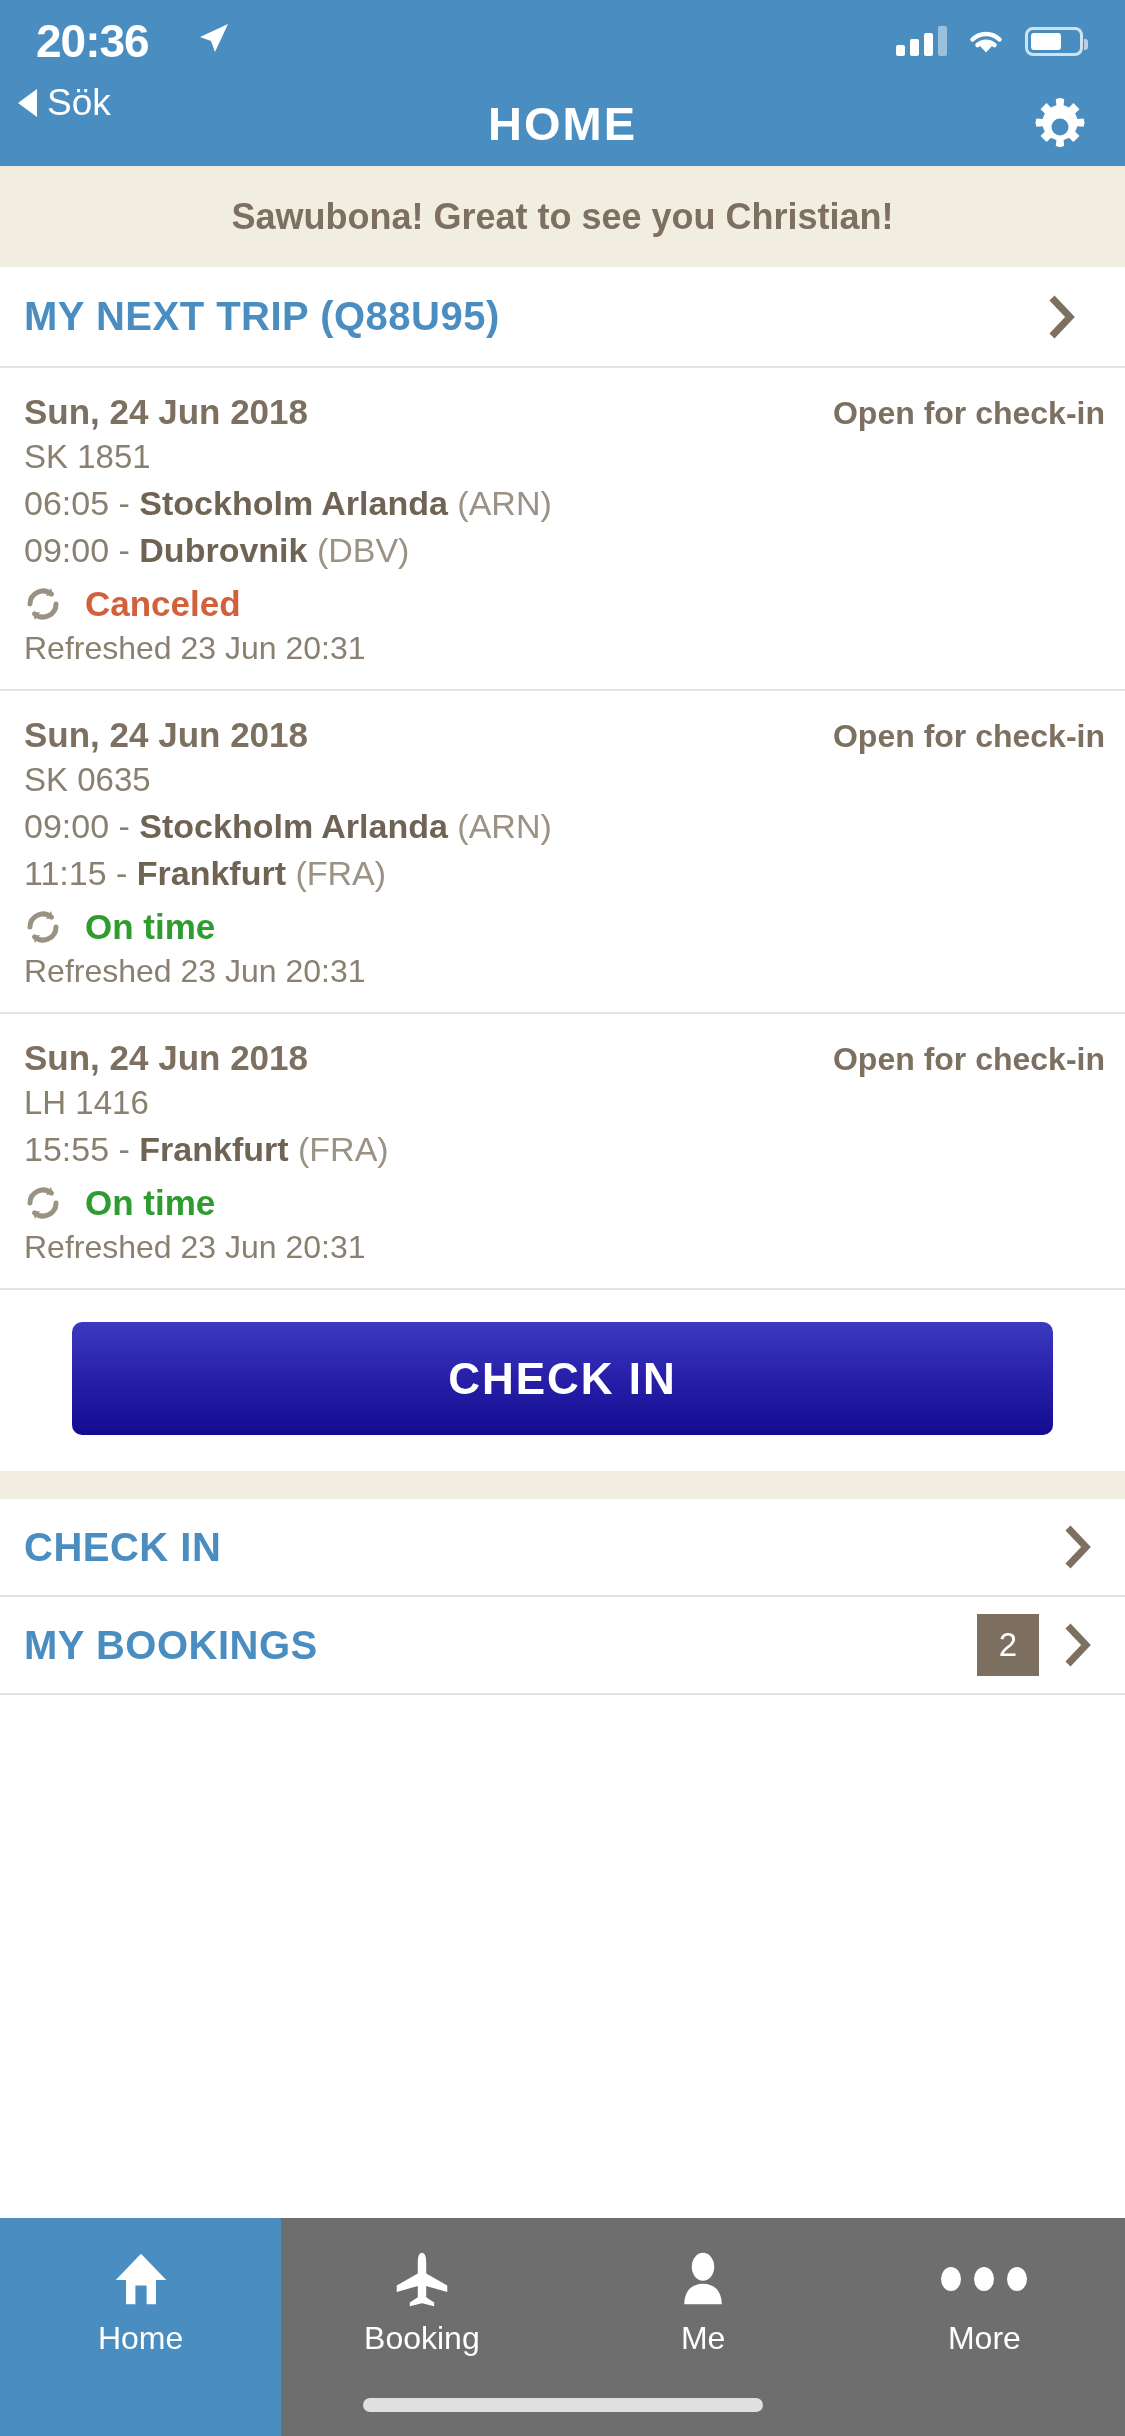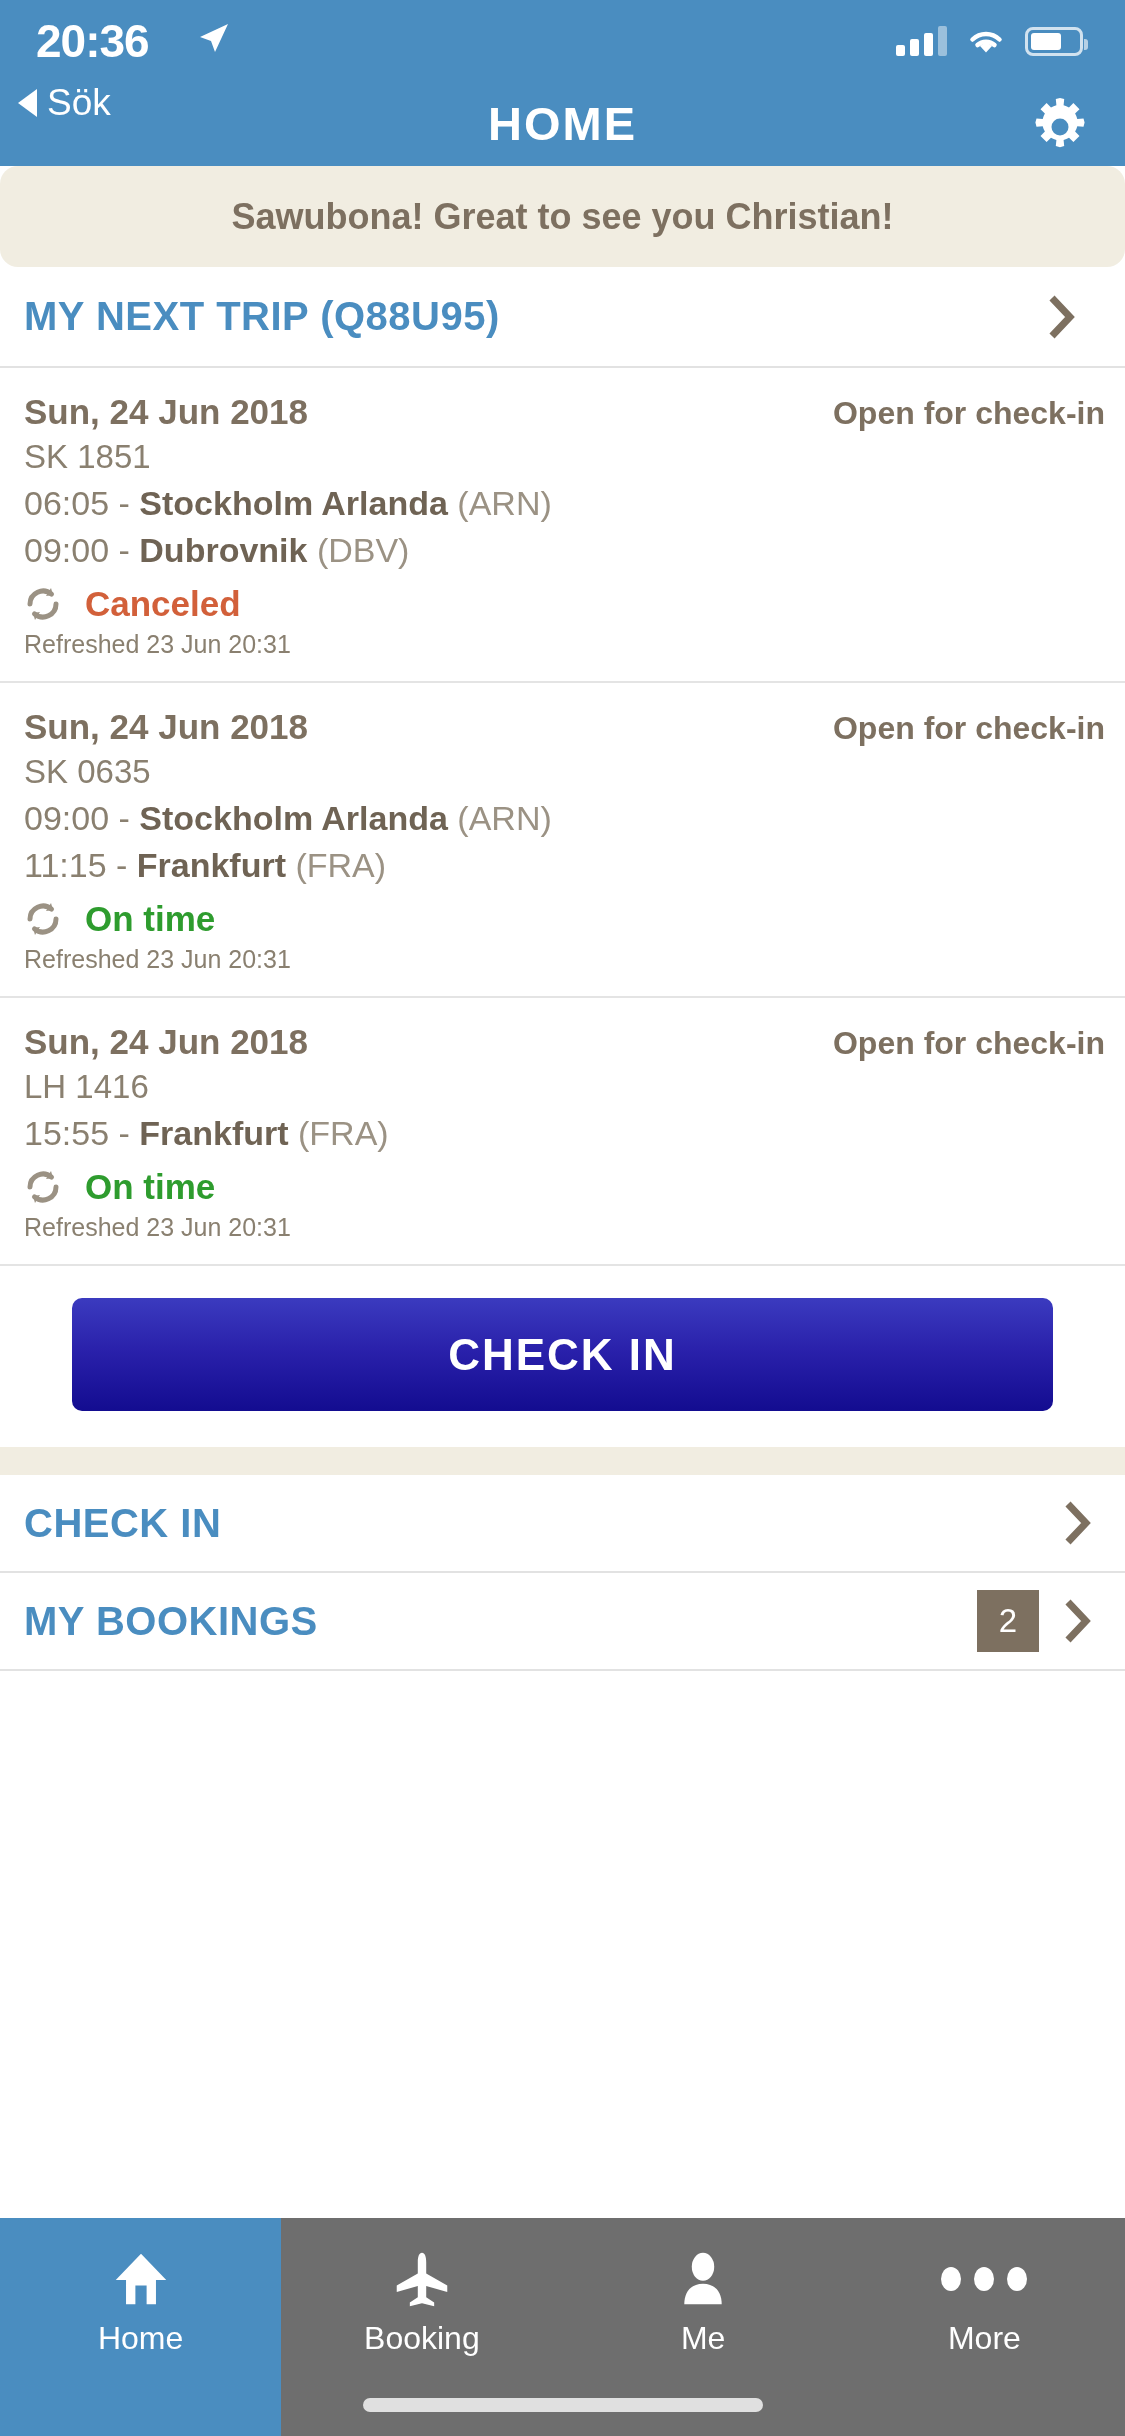--- a/index.html
+++ b/index.html
@@ -74,21 +74,21 @@
     position:absolute; right:36px; top:98px;
     width:58px; height:58px;
   }
 
   
   .greeting {
     background:#f1ede1;
     flex:0 0 101px;
     display:flex; align-items:center; justify-content:center;
     color:#7d7060;
-    font-size:36px; font-weight:bold;border-radius:18px;
+    font-size:36px; font-weight:bold;
   }
 
   
   .sectionrow {
     background:#ffffff;
     height:101px; flex:0 0 101px;
     display:flex; align-items:center;
     padding:0 50px 0 24px;
     border-bottom:2px solid #e2e2e2;
   }
@@ -111,21 +111,21 @@
   .fl-num { font-size:33px; color:#8a8070; margin-top:6px; font-weight:normal; }
   .fl-leg { font-size:34px; color:#8a8070; margin-top:8px; }
   .fl-leg b { color:#6f6354; font-weight:bold; }
   .fl-leg .code { color:#9b9284; }
   .fl-status {
     display:flex; align-items:center; gap:23px;
     margin-top:14px;
   }
   .fl-status .txt { font-size:35px; font-weight:bold; }
   .refresh-ic { width:38px; height:38px; flex:0 0 38px; }
-  .fl-refreshed { font-size:25px; color:#8a8070; margin-top:6px; }
+  .fl-refreshed { font-size:32px; color:#8a8070; margin-top:6px; }
 
   
   .btnwrap {
     background:#ffffff;
     padding:32px 72px 36px 72px;
   }
   .bigbtn {
     display:block; width:100%; height:113px;
     border:none; border-radius:10px;
     background:linear-gradient(180deg,#3b3bbf 0%, #2a21ab 45%, #130c90 100%);

